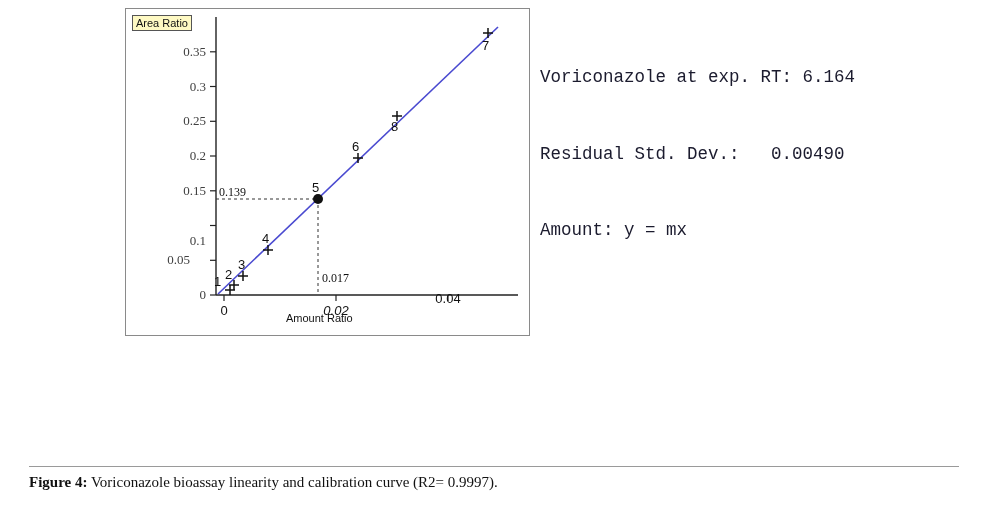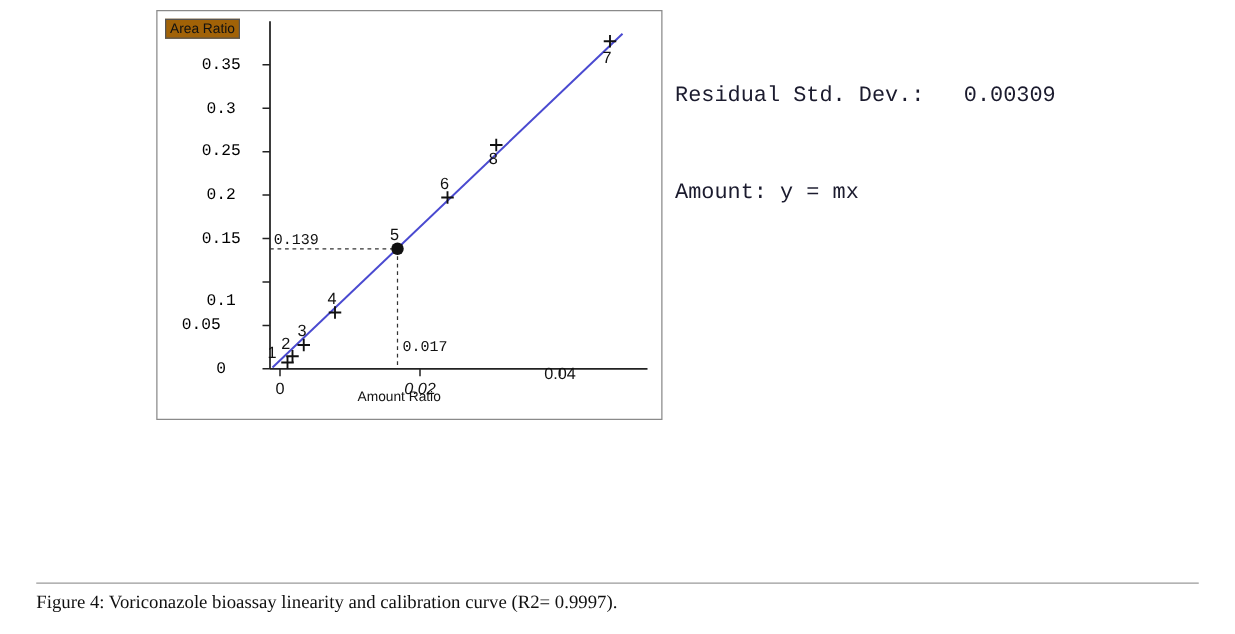--- a/index.html
+++ b/index.html
@@ -51,50 +51,50 @@
     position: absolute;
     font-family: "Liberation Sans", sans-serif;
     font-size: 11px;
     color: #111111;
   }
   #y-axis-title {
     left: 6px;
     top: 6px;
     border: 1px solid #555555;
     padding: 1px 3px;
-    background: #a16207;
+    background: #fef9c3;
     line-height: 12px;
   }
   #x-axis-title {
     left: 160px;
     top: 303px;
   }
   .tick-label {
     position: absolute;
-    font-family: Liberation Mono, monospace;
+    font-family: Liberation Serif, serif;
     font-size: 13px;
-    color: #000000;
-    text-align: center;
+    color: #404040;
+    text-align: right;
   }
   .xtick-label {
     position: absolute;
     font-family: "Liberation Sans", sans-serif;
     font-size: 13px;
     color: #111111;
     text-align: center;
   }
   .pt-label {
     position: absolute;
     font-family: "Liberation Sans", sans-serif;
     font-size: 13px;
     color: #111111;
   }
   .callout {
     position: absolute;
-    font-family: Liberation Mono, monospace;
+    font-family: Liberation Serif, serif;
     font-size: 12px;
     color: #111111;
   }
 
   
   #report-panel {
     position: absolute;
     left: 540px;
     top: 14px;
     width: 440px;
@@ -121,21 +121,21 @@
   }
   #caption {
     position: absolute;
     left: 29px;
     top: 474px;
     width: 930px;
     font-family: "Liberation Serif", serif;
     font-size: 15px;
     color: #111111;
   }
-  #caption b { font-weight: normal; }
+  #caption b { font-weight: bold; }
 </style>
 </head>
 <body>
 
 <div id="page">
 
   <div id="figure-area">
 
     <div id="chart-panel">
 
@@ -219,21 +219,22 @@
       <div class="pt-label" style="left:186px; top:171px;">5</div>
       <div class="pt-label" style="left:226px; top:130px;">6</div>
       <div class="pt-label" style="left:265px; top:110px;">8</div>
       <div class="pt-label" style="left:356px; top:29px;">7</div>
 
       <div class="callout" style="left:93px; top:176px;">0.139</div>
       <div class="callout" style="left:196px; top:262px;">0.017</div>
     </div>
 
     <div id="report-panel">
-      <span class="report-line">Residual Std. Dev.:   0.00309</span>
+      <span class="report-line">Voriconazole at exp. RT: 6.164</span>
+      <span class="report-line">Residual Std. Dev.:   0.00490</span>
       <span class="report-line">Amount: y = mx</span>
       
       
       
       
       
       
       
       
       

